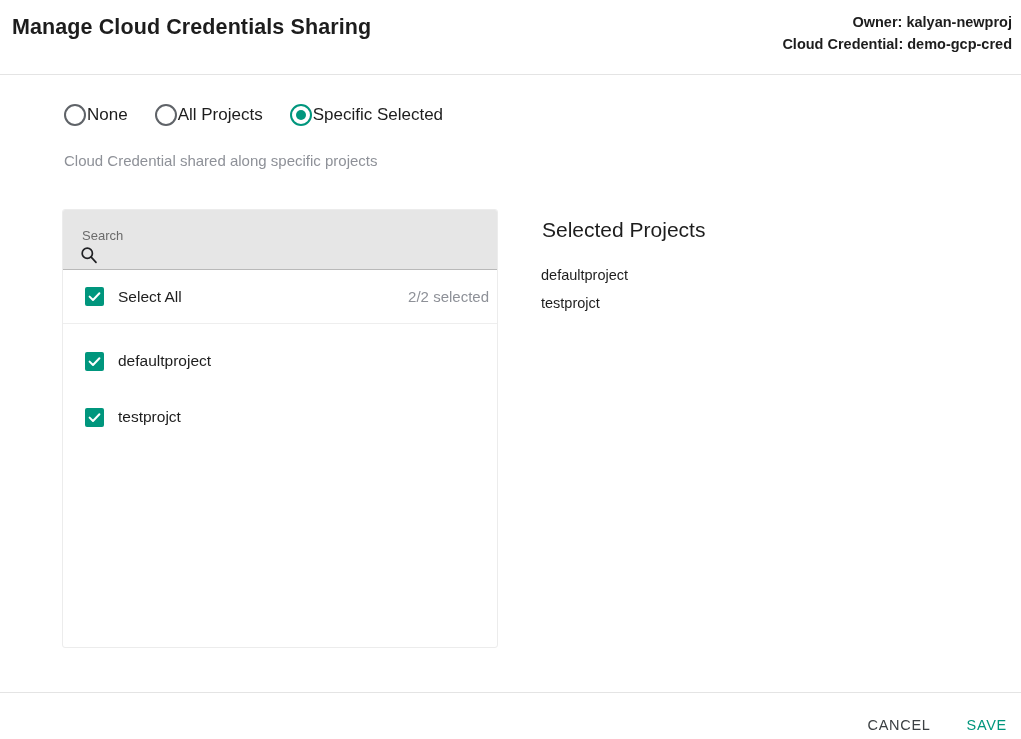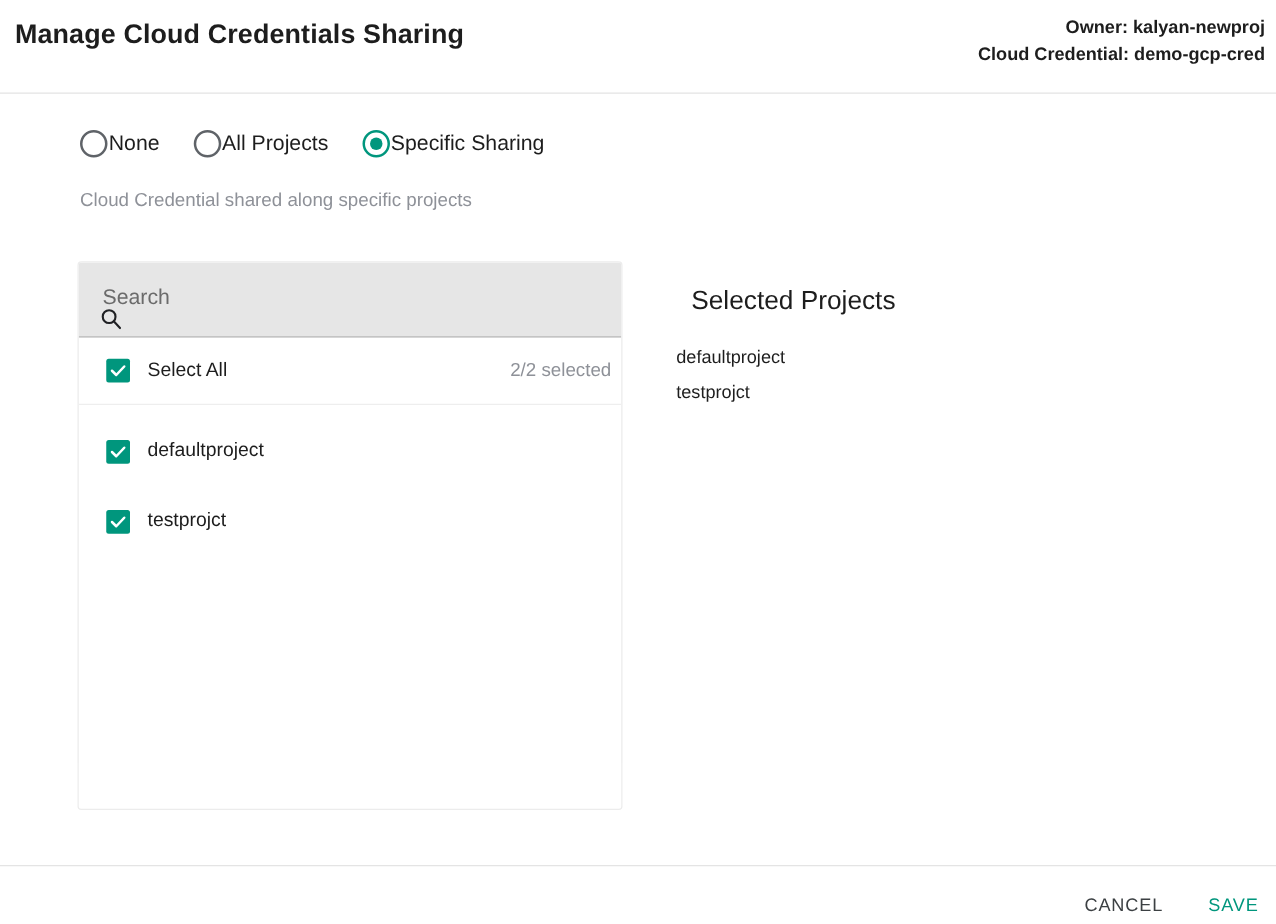--- a/index.html
+++ b/index.html
@@ -114,21 +114,21 @@
   .search-box {
     position: relative;
     height: 60px;
     background: #e6e6e6;
     border-bottom: 1px solid #b9b9b9;
   }
   .search-label {
     position: absolute;
     left: 19px;
     top: 18px;
-    font-size: 17px;
+    font-size: 13px;
     color: #6b6b6b;
   }
   .search-icon {
     position: absolute;
     left: 17px;
     top: 36px;
     width: 18px;
     height: 18px;
     color: #202124;
     cursor: text;
@@ -194,21 +194,21 @@
   
   .selected-panel {
     position: absolute;
     left: 541px;
     top: 216px;
   }
   .selected-title {
     font-size: 21px;
     color: #1d1d1d;
     white-space: nowrap;
-    margin: 12px;
+    margin: 1px;
     font-weight: normal;
     line-height: 26px;
   }
   .selected-list {
     margin-top: 19px;
   }
   .selected-item {
     font-size: 14.5px;
     color: #1d1d1d;
     line-height: 27.5px;
@@ -263,21 +263,21 @@
     <span class="radio-label">None</span>
   </div>
 
   <div class="radio-option">
     <span class="radio-mark"></span>
     <span class="radio-label">All Projects</span>
   </div>
 
   <div class="radio-option checked">
     <span class="radio-mark"></span>
-    <span class="radio-label">Specific Sharing</span>
+    <span class="radio-label">Specific Selected</span>
   </div>
 
 </div>
 
 <div class="hint-text">Cloud Credential shared along specific projects</div>
 
 <div class="list-panel">
 
   <div class="search-box">
     <span class="search-label">Search</span>

